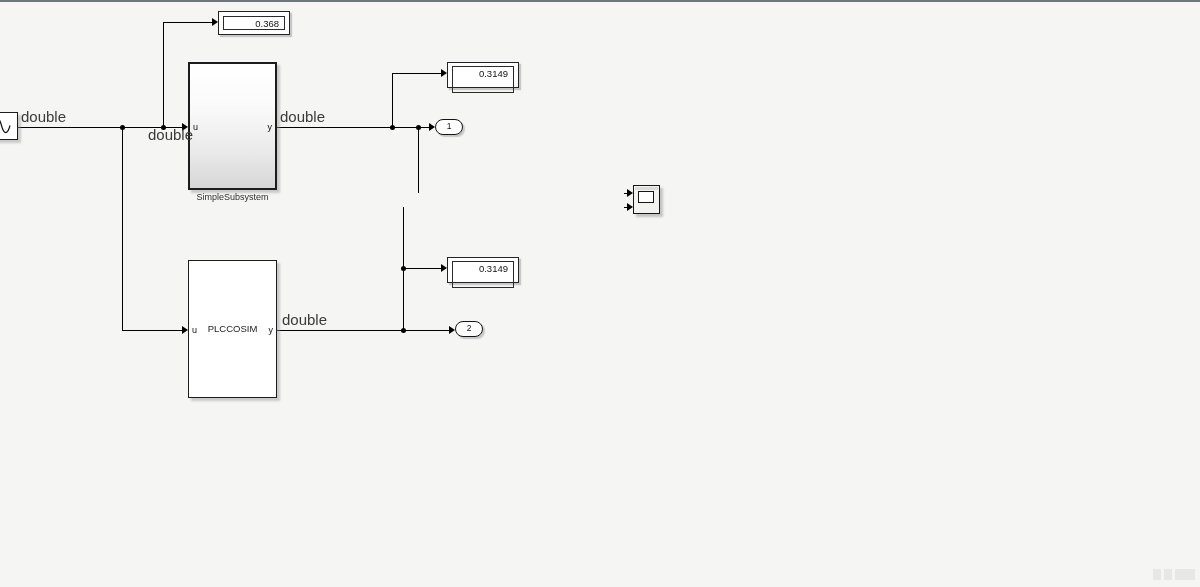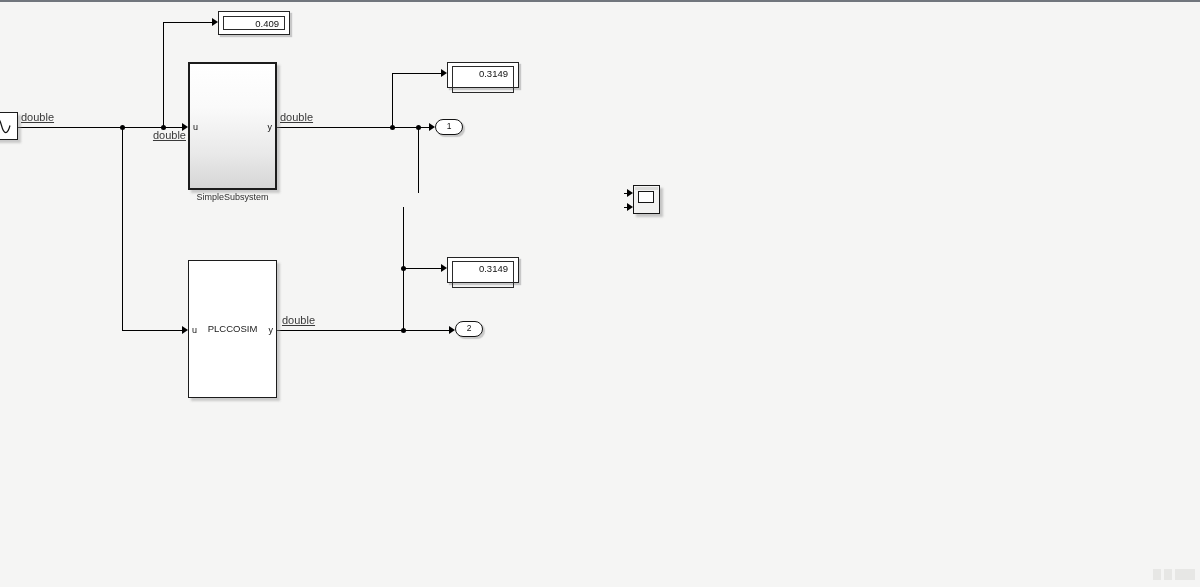--- a/index.html
+++ b/index.html
@@ -26,21 +26,21 @@
            box-shadow:2px 2px 1px rgba(155,155,155,.5);}
   .di{position:absolute;left:4px;right:4px;border:1px solid #2a2a2a;box-sizing:border-box;
       font-size:9.5px;color:#111;text-align:right;padding-right:5px;}
   .di-mid{top:4px;bottom:4px;line-height:13px;}
   .di-top{top:3px;height:27px;line-height:13px;}
   
   .outport{position:absolute;width:28px;height:16px;background:#fff;border:1.5px solid #141414;
            border-radius:8px;box-sizing:border-box;box-shadow:2px 2px 1px rgba(155,155,155,.5);
            font-size:8.5px;color:#111;text-align:center;line-height:12px;}
   
-  .siglbl{position:absolute;font-size:11px;color:#3a3a3a;line-height:10px;text-decoration:underline;}
+  .siglbl{position:absolute;font-size:15px;color:#3a3a3a;line-height:10px;}
   
   .scope{position:absolute;left:633px;top:185px;width:27px;height:29px;background:#f2f2f1;
          border:1.5px solid #161616;box-sizing:border-box;box-shadow:2.5px 2.5px 2px rgba(150,150,150,.5);}
   .scope-screen{position:absolute;left:4px;top:5px;width:16px;height:12px;background:#fff;
          border:1.5px solid #161616;box-sizing:border-box;}
   .scope-topstrip{position:absolute;left:1px;top:1px;right:1px;height:3px;background:#dcdcda;}
   .wm{position:absolute;background:#e7e7e5;}
 </style>
 </head>
 <body>
@@ -95,21 +95,21 @@
   </div>
   <div class="blkname" style="left:160px;top:192px;width:145px;">SimpleSubsystem</div>
 
   <div class="blk" style="left:188px;top:260px;width:89px;height:138px;">
     <span class="portlbl" style="left:3px;top:64px;">u</span>
     <span class="portlbl" style="right:3px;top:64px;">y</span>
     <div class="plcname">PLCCOSIM</div>
   </div>
 
   <div class="display" style="left:218px;top:11px;width:72px;height:24px;">
-    <div class="di di-mid">0.409</div>
+    <div class="di di-mid">0.368</div>
   </div>
   <div class="display" style="left:447px;top:62px;width:72px;height:26px;">
     <div class="di di-top">0.3149</div>
   </div>
   <div class="display" style="left:447px;top:257px;width:72px;height:26px;">
     <div class="di di-top">0.3149</div>
   </div>
 
   <div class="outport" style="left:435px;top:119px;">1</div>
   <div class="outport" style="left:455px;top:321px;">2</div>

